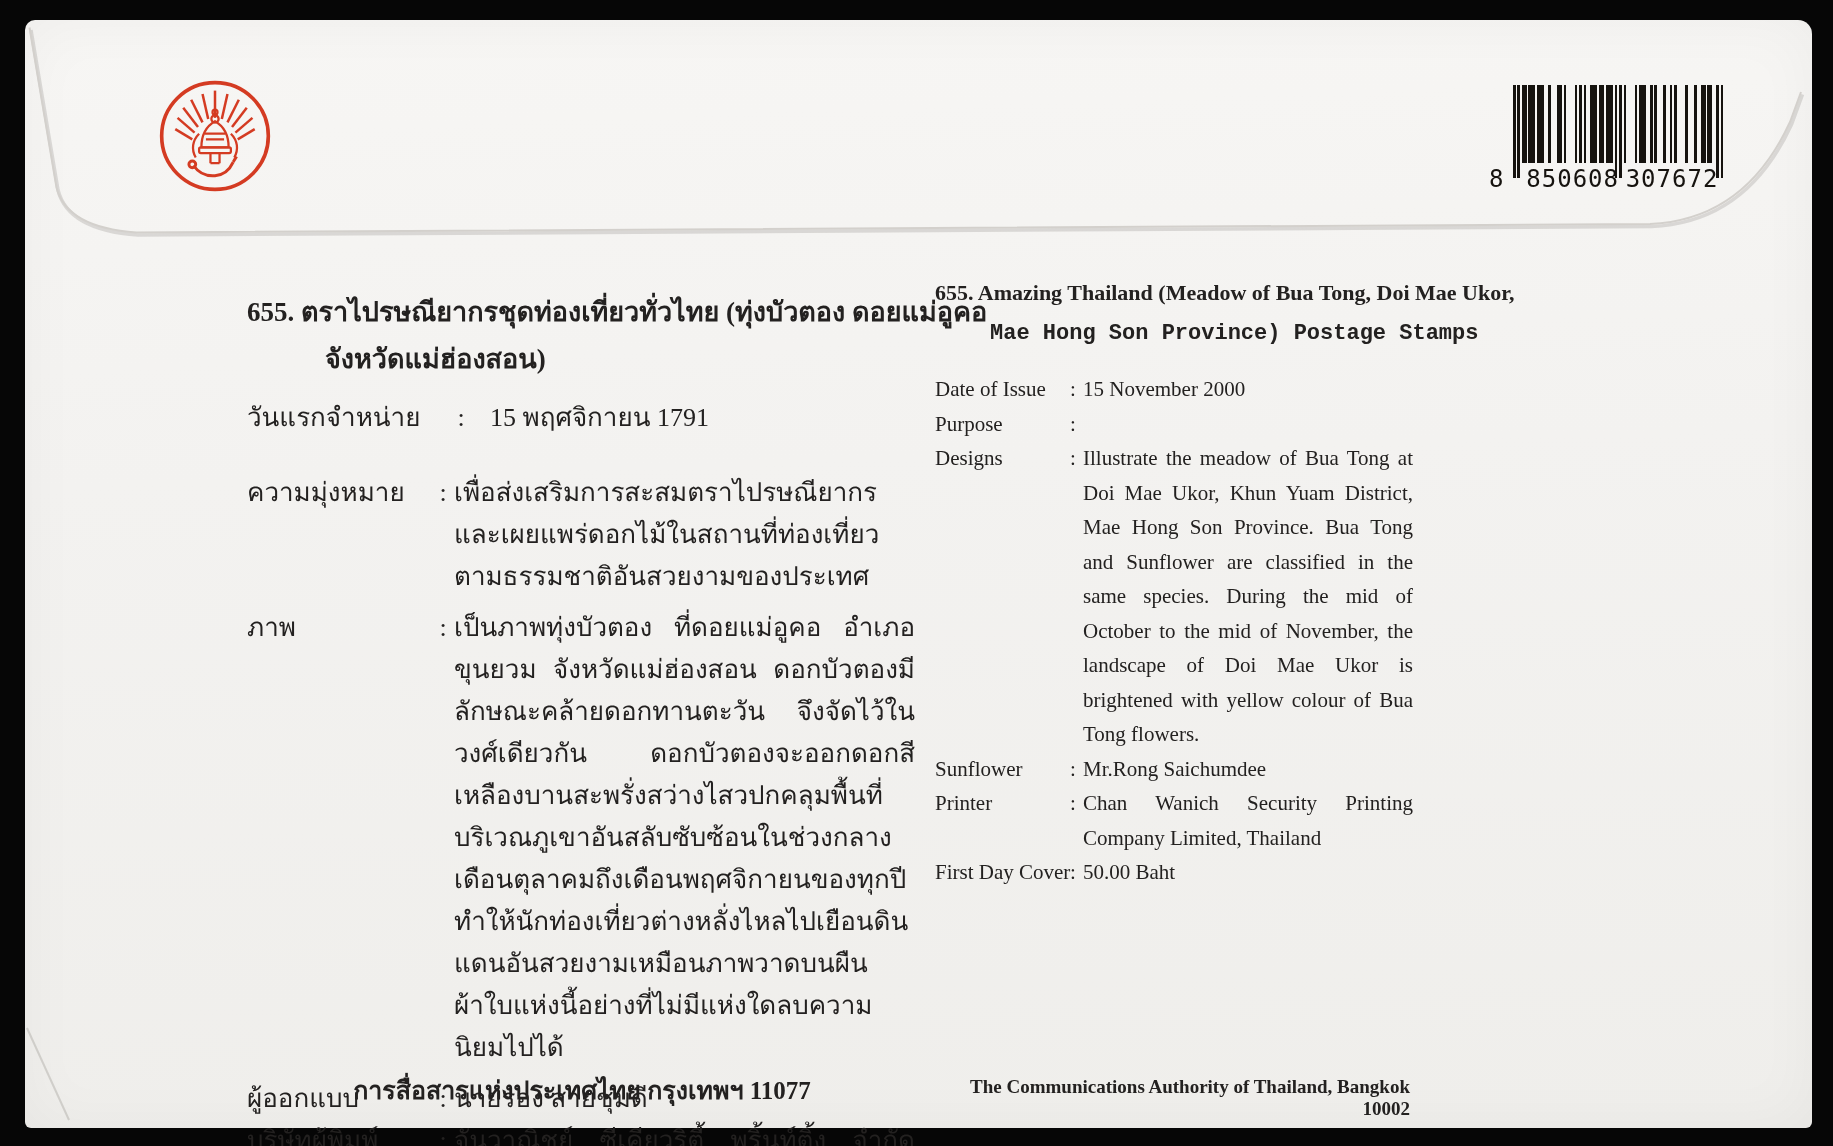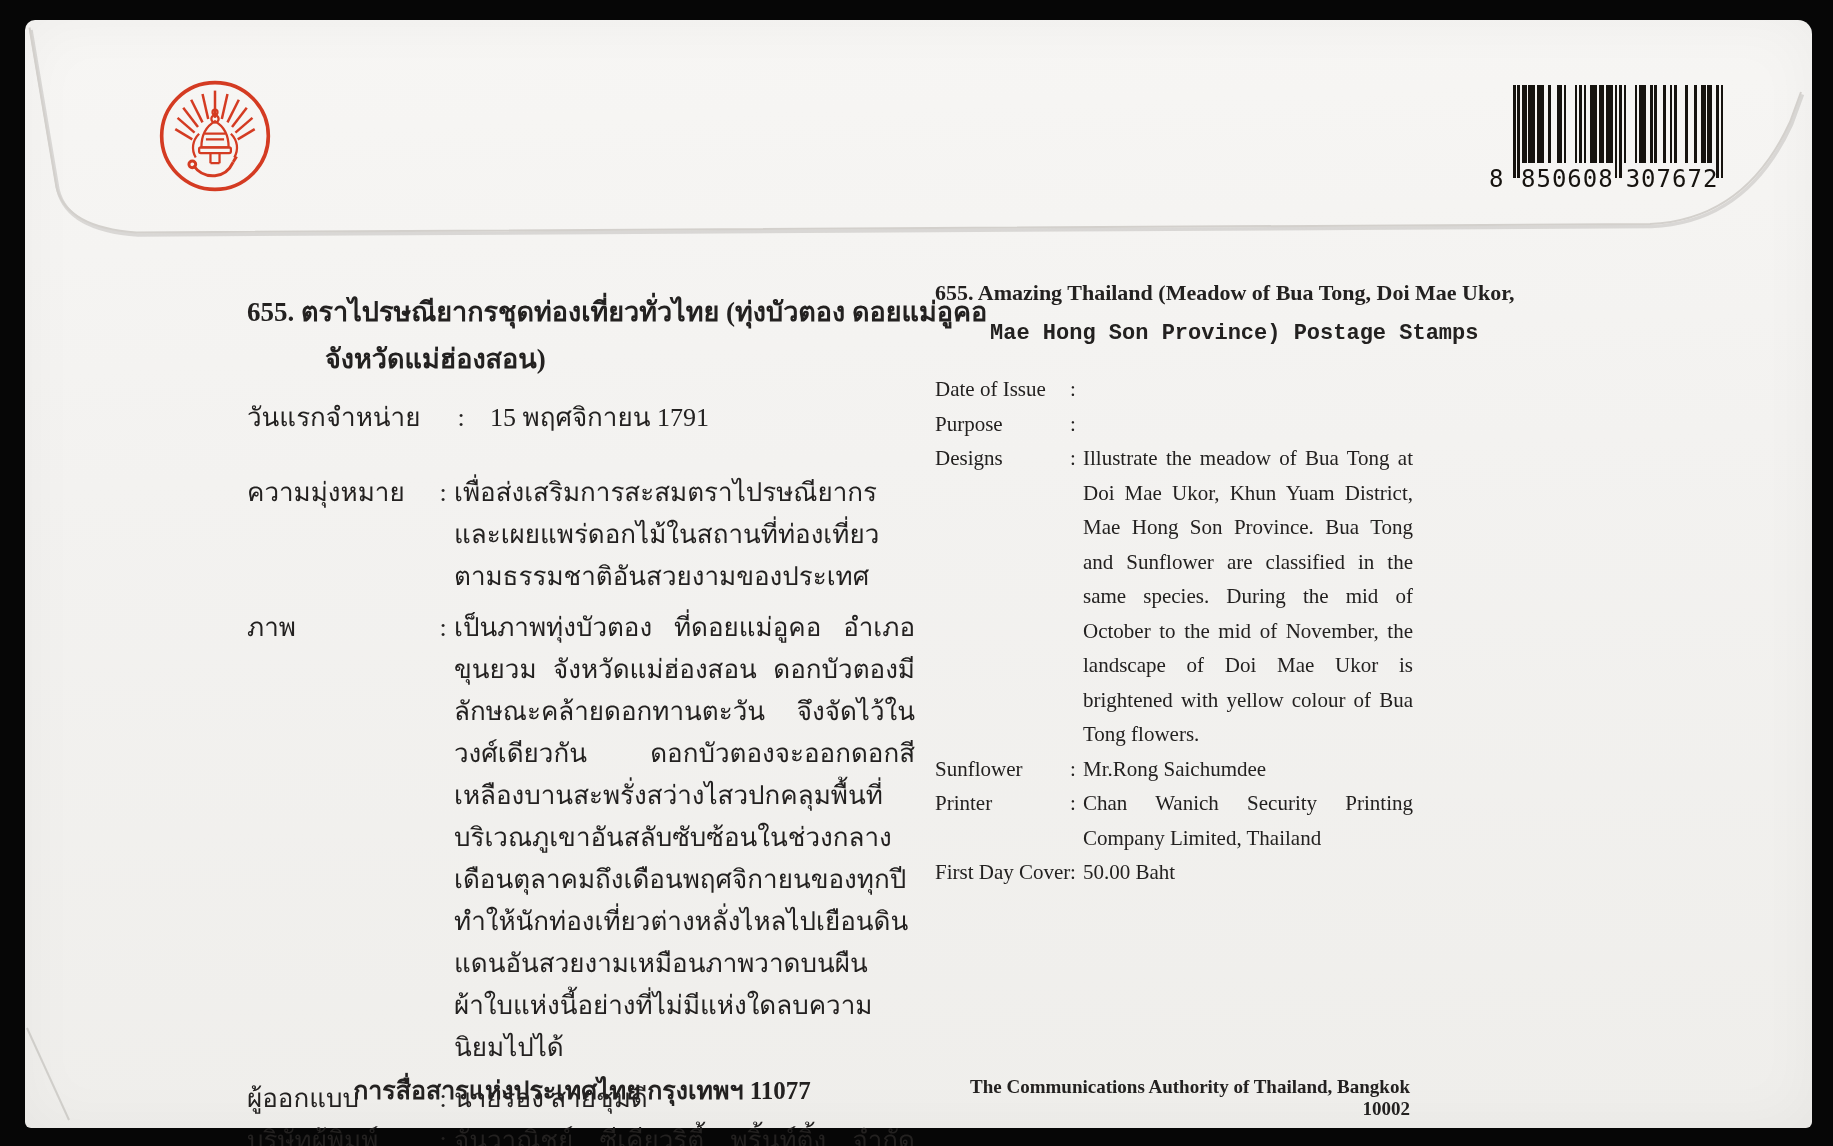--- a/index.html
+++ b/index.html
@@ -20,21 +20,21 @@
   .emblem{position:absolute;left:131px;top:57px;width:118px;height:118px;}
 
   
   .barcode{position:absolute;left:1488px;top:65px;width:210px;height:110px;}
   .bc-bars{position:absolute;left:0;top:0;width:210px;height:96px;}
   .bc-bar{position:absolute;top:0;height:78px;background:#16130f;}
   .bc-bar.guard{height:93px;}
   .bc-digits{position:absolute;top:80px;left:0;width:210px;height:28px;
     font-family:"DejaVu Sans Mono", monospace;font-size:24px;color:#16130f;}
   .bc-d1{position:absolute;left:-24px;top:0;}
-  .bc-g1{position:absolute;left:8px;top:0;width:98px;text-align:left;letter-spacing:1px;}
+  .bc-g1{position:absolute;left:8px;top:0;width:98px;text-align:right;letter-spacing:1px;}
   .bc-g2{position:absolute;left:110px;top:0;width:98px;text-align:center;letter-spacing:1px;}
 
   
   .thai-col{position:absolute;left:222px;top:245px;width:668px;color:#232120;}
   .eng-col{position:absolute;left:910px;top:252px;width:478px;color:#232120;}
 
   .thai-heading{font-size:27px;font-weight:600;line-height:47px;margin-bottom:14px;white-space:nowrap;margin-top:24px;}
   .thai-heading .h-line2{padding-left:78px;white-space:nowrap;}
   .eng-heading{font-size:22px;font-weight:bold;line-height:41px;margin-bottom:18px;}
   .eng-heading .h-line1{white-space:nowrap;}
@@ -195,20 +195,21 @@
 
   <div class="eng-col">
     <div class="eng-heading">
       <div class="h-line1"><span>655.</span> <span>Amazing Thailand (Meadow of Bua Tong, Doi Mae Ukor,</span></div>
       <div class="h-line2">Mae Hong Son Province) Postage Stamps</div>
     </div>
 
     <div class="info-row">
       <div class="info-label">Date of Issue</div>
       <div class="info-colon">:</div>
+      <div class="info-value">15 November 2000</div>
     </div>
     <div class="info-row">
       <div class="info-label">Purpose</div>
       <div class="info-colon">:</div>
     </div>
     <div class="info-row">
       <div class="info-label">Designs</div>
       <div class="info-colon">:</div>
       <div class="info-value">Illustrate the meadow of Bua Tong at Doi Mae Ukor, Khun Yuam District, Mae Hong Son Province. Bua Tong and Sunflower are classified in the same species. During the mid of October to the mid of November, the landscape of Doi Mae Ukor is brightened with yellow colour of Bua Tong flowers.</div>
     </div>

